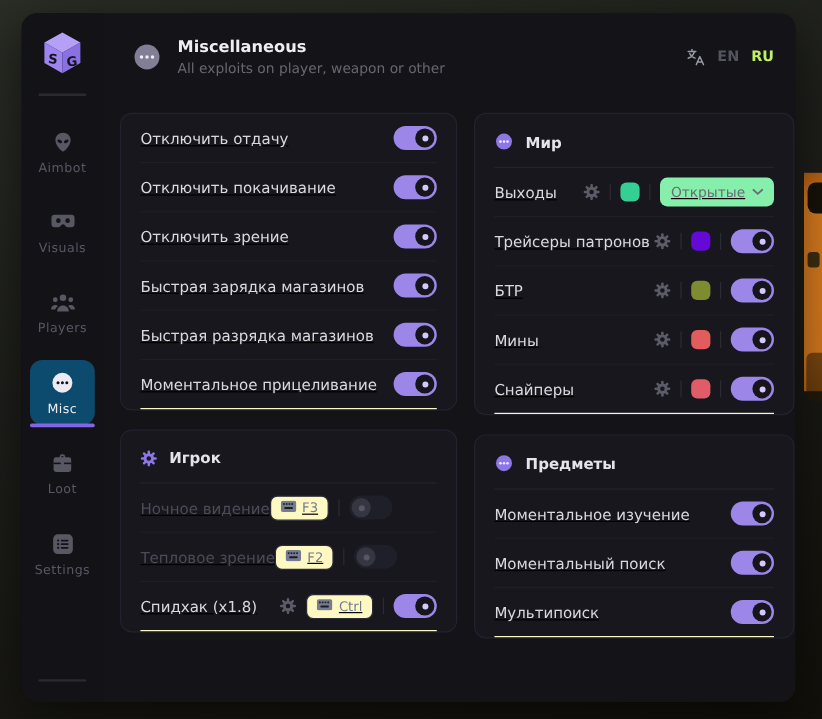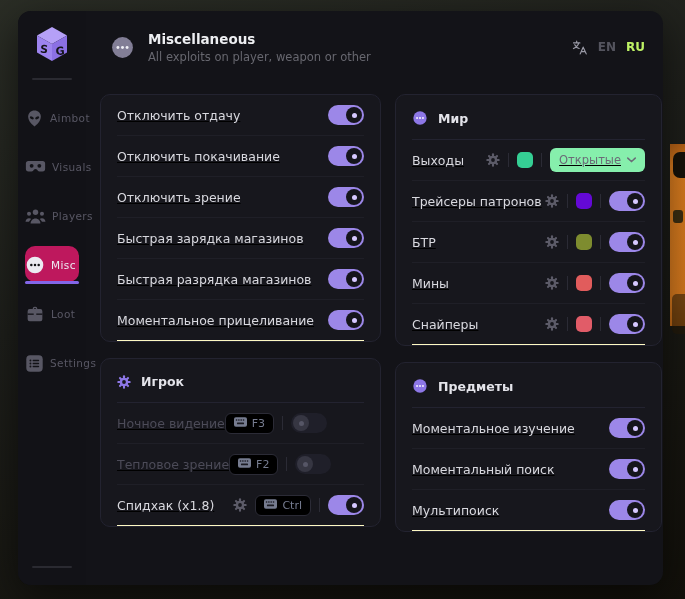--- a/index.html
+++ b/index.html
@@ -23,24 +23,24 @@
     box-shadow:0 12px 42px rgba(0,0,0,.55);z-index:1;
   }
 
   
   .sidebar{width:68px;flex:0 0 68px;display:flex;flex-direction:column;align-items:center;
     padding-top:13px;position:relative;background:#121217;}
   .logo{width:40px;height:40px;}
   .side-divider{width:40px;height:2px;border-radius:2px;background:#2a2a31;margin-top:14px;}
   .nav{display:flex;flex-direction:column;align-items:center;margin-top:6px;width:100%;}
   .nav-item{width:54px;margin-top:13px;padding:9px 0 7px;border-radius:10px;
-    display:flex;flex-direction:row;align-items:center;gap:6px;cursor:pointer;
+    display:flex;flex-direction:column;align-items:center;gap:6px;cursor:pointer;
     color:#585764;position:relative;}
   .nav-item .nav-label{font-size:10.5px;letter-spacing:.4px;}
-  .nav-item.active{background:#be185d;color:#eceaf2;}
+  .nav-item.active{background:#0c4a6e;color:#eceaf2;}
   .nav-item.active::after{content:"";position:absolute;left:0;right:0;bottom:-2px;height:3px;
     border-radius:3px;background:#8266e8;}
   .nav-icon{height:20px;display:flex;align-items:center;justify-content:center;}
   .side-divider-bottom{position:absolute;bottom:17px;left:14px;width:40px;height:2px;border-radius:2px;background:#2a2a31;}
 
   
   .main{flex:1;display:flex;flex-direction:column;min-width:0;}
   .header{height:72px;flex:0 0 72px;display:flex;align-items:center;padding:0 18px 0 24px;}
   .header-dot-icon{width:25px;height:25px;flex:0 0 25px;}
   .header-text{margin-left:13px;}
@@ -68,21 +68,21 @@
   .expander{flex:1;display:flex;justify-content:center;color:#cfcfd8;cursor:pointer;}
   .row.dim .row-label{flex:0 0 auto;}
   .controls{display:flex;align-items:center;gap:8px;flex:0 0 auto;}
   .vsep{width:1px;height:14px;background:#2b2b35;}
   .gear{display:flex;color:#5c5b68;cursor:pointer;}
   .row.dim .gear{color:#3c3c47;}
   .swatch{width:16px;height:16px;border-radius:5px;cursor:pointer;}
   .dropdown{display:flex;align-items:center;gap:6px;background:#86efac;border-radius:6px;
     padding:5px 9px;font-size:11.5px;color:#6b6b77;cursor:pointer;}
   .dropdown .dd-chev{display:flex;color:#6b6b77;}
-  .keybadge{display:flex;align-items:center;gap:5px;background:#000000;border:1px solid #2b2b36;
+  .keybadge{display:flex;align-items:center;gap:5px;background:#fef9c3;border:1px solid #2b2b36;
     border-radius:6px;padding:3px 8px;font-size:11px;color:#767c90;cursor:pointer;}
   .toggle{width:36px;height:20px;border-radius:10px;position:relative;cursor:pointer;flex:0 0 36px;}
   .toggle.on{background:#9c87e8;}
   .toggle.on .knob{position:absolute;right:2px;top:2px;width:16px;height:16px;border-radius:50%;background:#15151b;}
   .toggle.on .knob::after{content:"";position:absolute;left:5.5px;top:5.5px;width:5px;height:5px;border-radius:50%;background:#d6c8ff;}
   .toggle.off{background:#1f1f29;}
   .toggle.off .knob{position:absolute;left:2px;top:2px;width:16px;height:16px;border-radius:50%;background:#363642;}
   .toggle.off .knob::after{content:"";position:absolute;left:5.5px;top:5.5px;width:5px;height:5px;border-radius:50%;background:#565666;}
 </style>
 </head>

